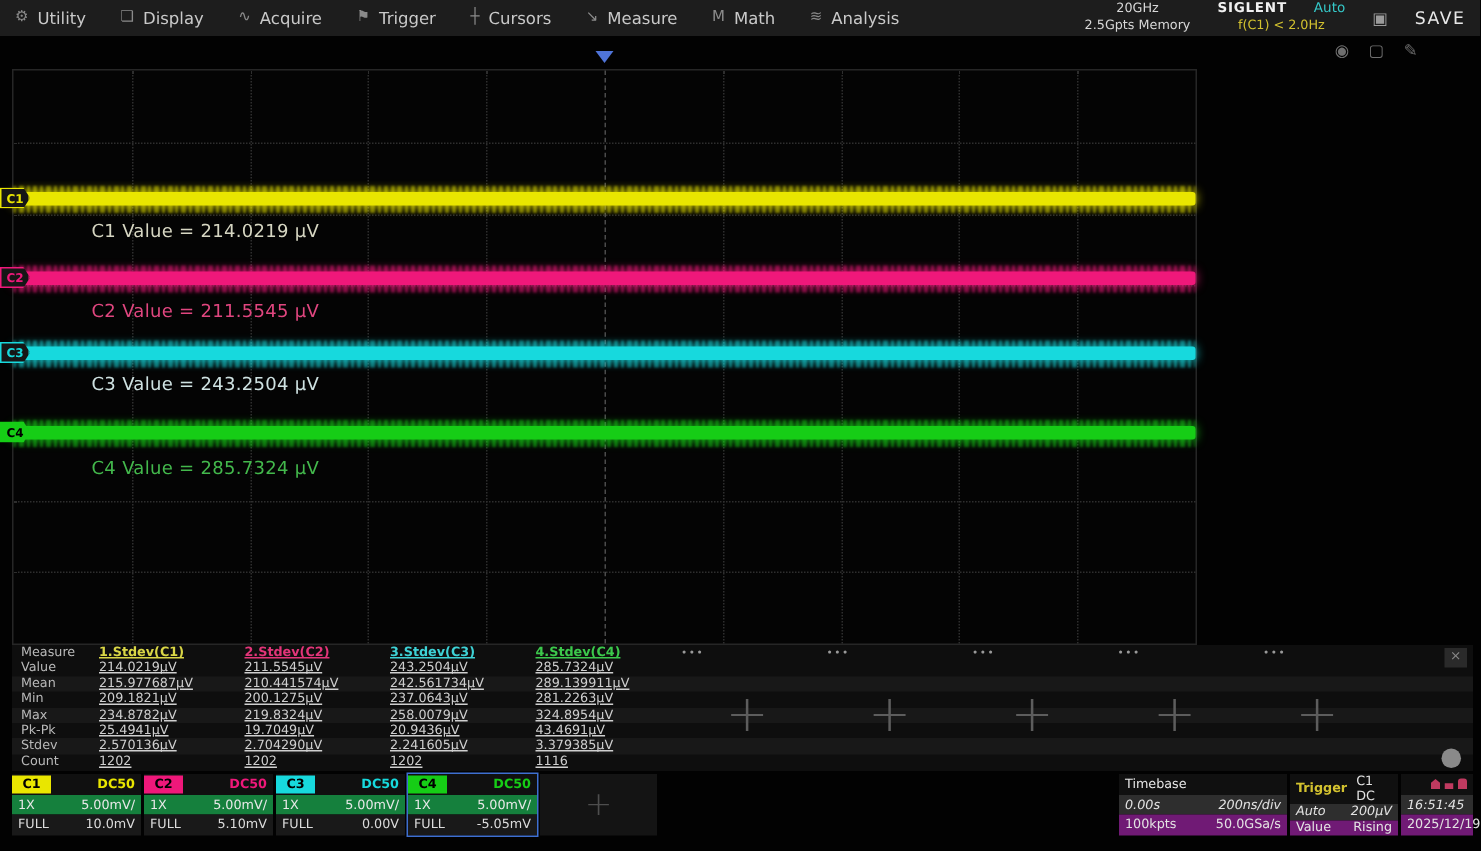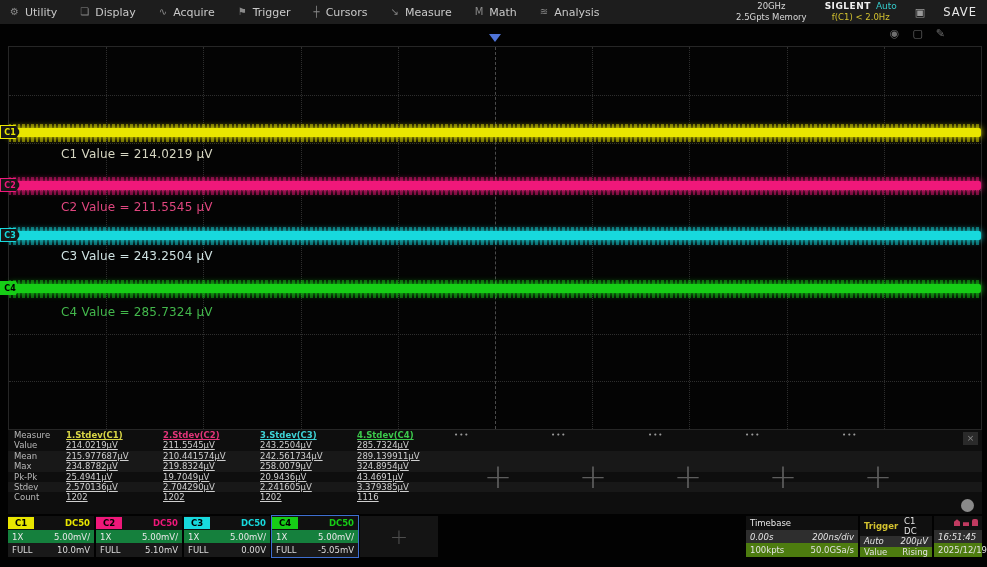--- a/index.html
+++ b/index.html
@@ -7,31 +7,31 @@
           font-family:"DejaVu Sans","Liberation Sans",sans-serif;color:#ccc;-webkit-font-smoothing:antialiased;}
   
   .menubar{position:absolute;top:0;left:0;right:0;height:24px;background:#1d1d1d;
            display:flex;align-items:center;padding:0 10px;box-sizing:border-box;}
   .menu-item{display:flex;align-items:center;gap:6px;margin-right:23px;cursor:default;}
   .menu-icon{font-size:10px;color:#8a8a8a;line-height:1;}
   .menu-label{font-size:11px;color:#c9c9c9;}
   .top-right{margin-left:auto;display:flex;align-items:center;gap:18px;}
   .acq-block{text-align:center;font-size:8.5px;line-height:1.25;color:#d8d8d8;}
   .brand-block{text-align:center;font-size:8.5px;line-height:1.25;}
-  .brand-line{display:flex;gap:5px;align-items:baseline;justify-content:center;}
+  .brand-line{display:flex;gap:18px;align-items:baseline;justify-content:center;}
   .brand-name{color:#f0f0f0;font-weight:bold;font-size:9px;letter-spacing:.5px;}
   .trig-status{color:#35c9c9;font-size:9px;}
   .freq-counter{color:#d3c22f;}
   .printer-icon{color:#9a9a9a;font-size:11px;}
   .save-label{font-size:11.5px;color:#e8e8e8;letter-spacing:1px;}
   
   .plot-tools{position:absolute;top:28px;right:42px;display:flex;gap:13px;z-index:5;}
   .plot-tools span{color:#6f6f6f;font-size:11px;line-height:1;}
   
-  .plot{position:absolute;left:8px;top:46px;width:974px;height:384px;background:#040404;
+  .plot{position:absolute;left:8px;top:46px;width:790px;height:384px;background:#040404;
         border:1px solid #262626;box-sizing:border-box;}
   .vline{position:absolute;top:0;bottom:0;width:0;border-left:1px dotted #2e2e2e;}
   .hline{position:absolute;left:0;right:0;height:0;border-top:1px dotted #2e2e2e;}
   .trig-line{position:absolute;top:0;bottom:0;left:50%;width:0;border-left:1px dashed #4b4b4b;}
   .trig-marker{position:absolute;top:-13px;left:calc(50% - 6px);width:0;height:0;
                border-left:6px solid transparent;border-right:6px solid transparent;
                border-top:8px solid #4f74d8;}
   .c1{--ch:#e9e600;}  .c2{--ch:#ef187a;}  .c3{--ch:#17d9dd;}  .c4{--ch:#16cd16;}
   .trace{position:absolute;left:0;right:0;height:18px;}
   .trace .noise{position:absolute;left:0;right:0;top:0;bottom:0;opacity:.45;filter:blur(.6px);
@@ -67,21 +67,21 @@
   .cb-r{flex:1;display:flex;align-items:center;justify-content:space-between;padding:0 4px;}
   .cb-r1{background:#101010;padding:0;}
   .cb-r2{background:#15803d;color:#e8e8e8;}
   .cb-r3{background:#191919;color:#dcdcdc;align-items:center;}
   .cb-badge{background:var(--ch);color:#000;font-weight:bold;padding:1px 7px;font-size:8.5px;}
   .cb-coup{color:var(--ch);padding-right:4px;font-weight:bold;}
   .addbox{width:78px;margin-right:2px;background:#141414;display:flex;align-items:center;justify-content:center;
           color:#4e4e4e;font-size:22px;font-weight:100;}
   .rblock{display:flex;flex-direction:column;margin-left:2px;}
   .rb-r{flex:1;display:flex;align-items:center;justify-content:space-between;padding:0 4px;gap:6px;}
-  .rb-r1{background:#101010;} .rb-r2{background:#2e2e2e;font-style:italic;} .rb-r3{background:#4d7c0f;}
+  .rb-r1{background:#101010;} .rb-r2{background:#2e2e2e;font-style:italic;} .rb-r3{background:#701a75;}
   .tb-block{width:112px;margin-left:auto;}
   .tr-block{width:72px;}
   .clk-block{width:48px;}
   .tb-title{color:#e6e6e6;} .tr-title{color:#d3c22f;font-weight:bold;}
   .rb-r .v{color:#e3e3e3;}
   .status-icons{display:flex;gap:3px;margin-left:auto;}
   .sicon{width:6px;height:7px;background:#c03a60;display:inline-block;}
   .sicon.usb{clip-path:polygon(50% 0,100% 35%,100% 100%,0 100%,0 35%);}
   .sicon.lan{clip-path:polygon(0 40%,100% 40%,100% 100%,0 100%);}
   .sicon.lock{border-radius:2px 2px 0 0;}
@@ -216,20 +216,27 @@
       <div class="m-cell">243.2504µV</div>
       <div class="m-cell">285.7324µV</div>
     </div>
     <div class="m-row stripe">
       <div class="m-label">Mean</div>
       <div class="m-cell">215.977687µV</div>
       <div class="m-cell">210.441574µV</div>
       <div class="m-cell">242.561734µV</div>
       <div class="m-cell">289.139911µV</div>
     </div>
+    <div class="m-row">
+      <div class="m-label">Min</div>
+      <div class="m-cell">209.1821µV</div>
+      <div class="m-cell">200.1275µV</div>
+      <div class="m-cell">237.0643µV</div>
+      <div class="m-cell">281.2263µV</div>
+    </div>
     <div class="m-row stripe">
       <div class="m-label">Max</div>
       <div class="m-cell">234.8782µV</div>
       <div class="m-cell">219.8324µV</div>
       <div class="m-cell">258.0079µV</div>
       <div class="m-cell">324.8954µV</div>
     </div>
     <div class="m-row">
       <div class="m-label">Pk-Pk</div>
       <div class="m-cell">25.4941µV</div>

